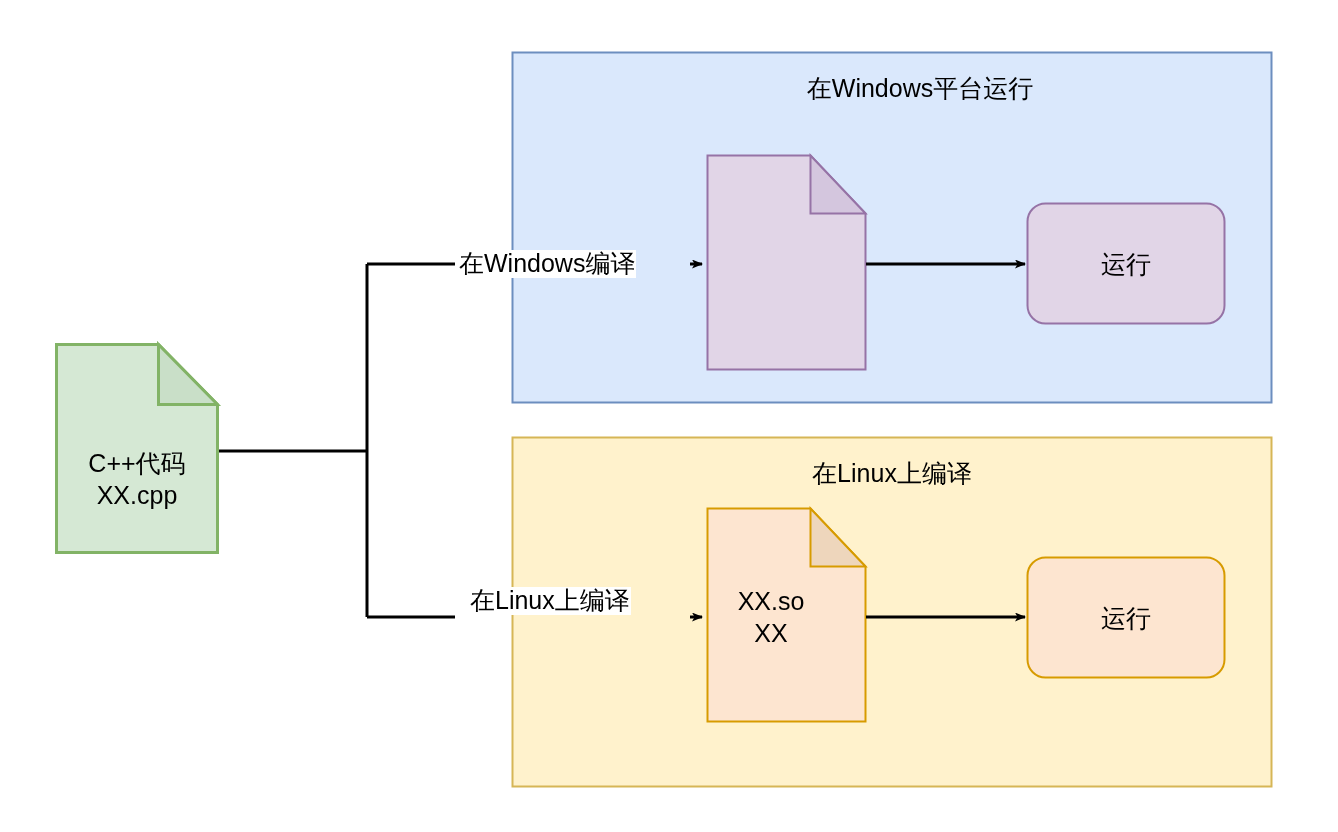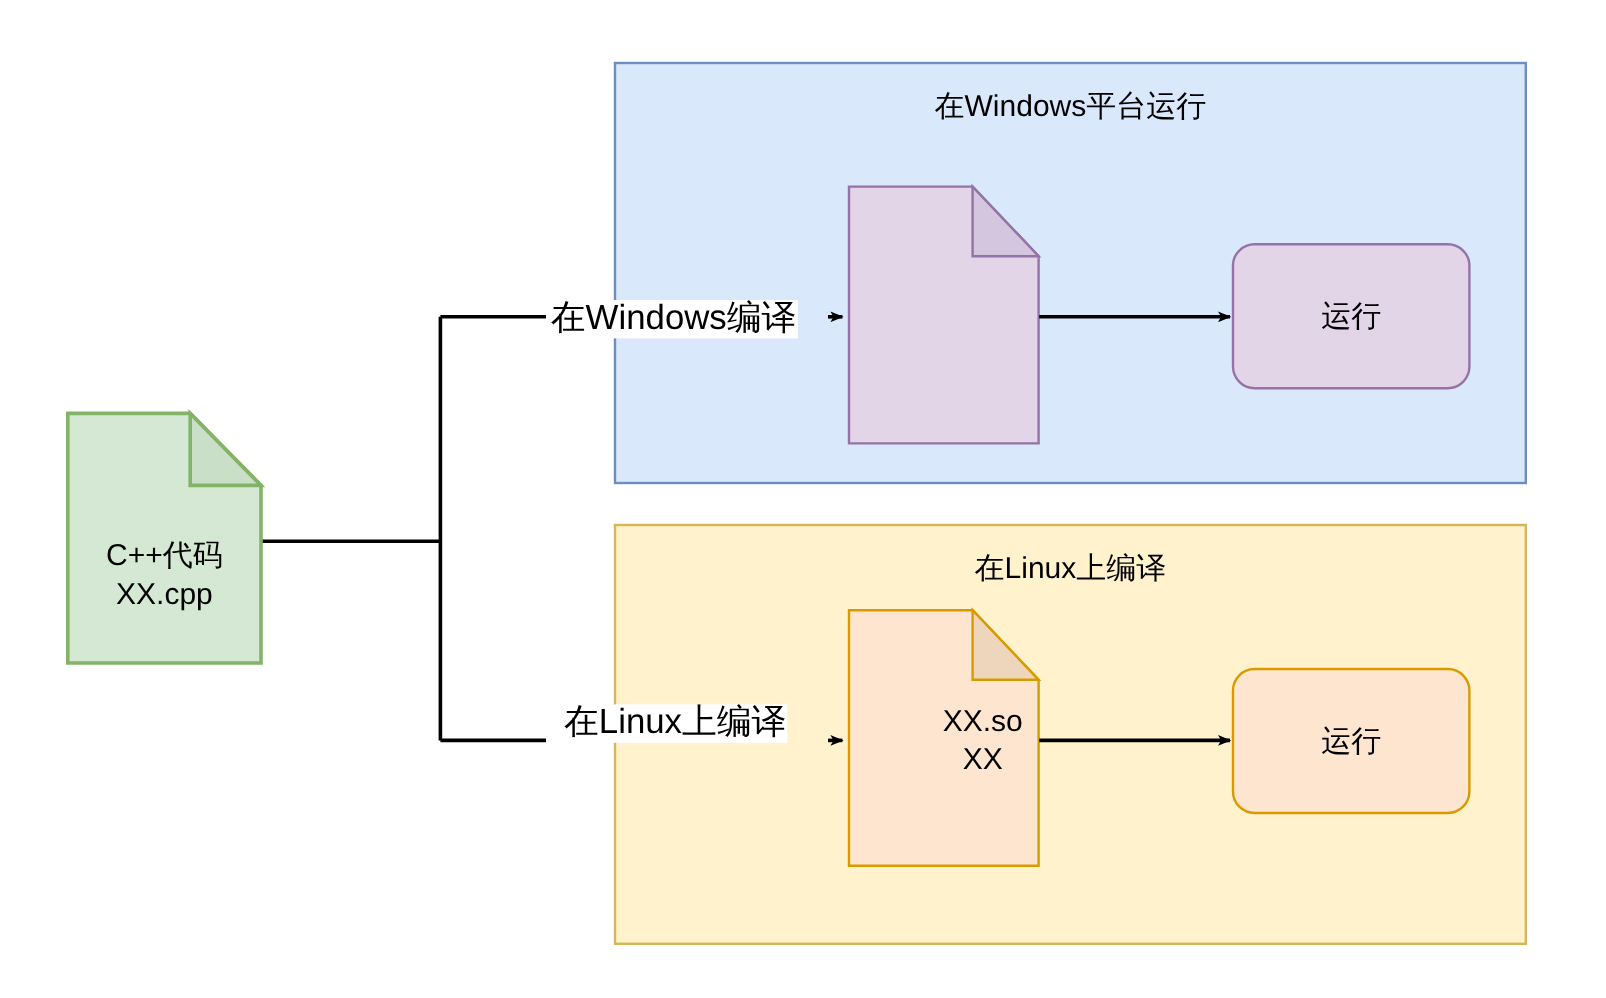--- a/index.html
+++ b/index.html
@@ -43,21 +43,21 @@
     position: absolute;
     text-align: center;
     color: #000000;
     font-size: 25px;
     white-space: pre;
   }
   .edge-label {
     position: absolute;
     background: #ffffff;
     color: #000000;
-    font-size: 29px;
+    font-size: 25px;
     line-height: 1.1;
     white-space: pre;
     padding: 0 1px;
   }
   .t22 { font-size: 25px; }
 </style>
 </head>
 <body>
 
 <div id="canvas">
@@ -106,34 +106,34 @@
       <path d="M56.5,344.5 L158.5,344.5 L217.5,404.5 L217.5,552.5 L56.5,552.5 Z" fill="#d5e8d4" stroke="#82b366" stroke-width="3"></path>
       <path d="M158.5,344.5 L217.5,404.5 L158.5,404.5 Z" fill="#c9dfc8" stroke="#82b366" stroke-width="3"></path>
     </g>
   </svg>
 
   <div class="node-text" style="left:56px; top:405px; width:162px; height:148px;">
     <span class="t22">C++代码</span>
     <span class="t22">XX.cpp</span>
   </div>
 
-  <div class="container-title" style="left:512px; top:72px; width:760px;">在Windows平台运行</div>
+  <div class="container-title" style="left:540px; top:72px; width:760px;">在Windows平台运行</div>
 
   <div class="container-title" style="left:512px; top:457px; width:760px;">在Linux上编译</div>
 
   <div class="edge-label" style="left:458px; top:250px;">在Windows编译</div>
 
   <div class="edge-label" style="left:469px; top:587px;">在Linux上编译</div>
 
 
   <div class="node-text" style="left:1027px; top:203px; width:198px; height:121px;">
     <span class="t22">运行</span>
   </div>
 
-  <div class="node-text" style="left:707px; top:567px; width:128px; height:100px;padding-left:48px;">
+  <div class="node-text" style="left:707px; top:567px; width:128px; height:100px;">
     <span class="t22">XX.so</span>
     <span class="t22">XX</span>
   </div>
 
   <div class="node-text" style="left:1027px; top:557px; width:198px; height:121px;">
     <span class="t22">运行</span>
   </div>
 
 </div>
 

